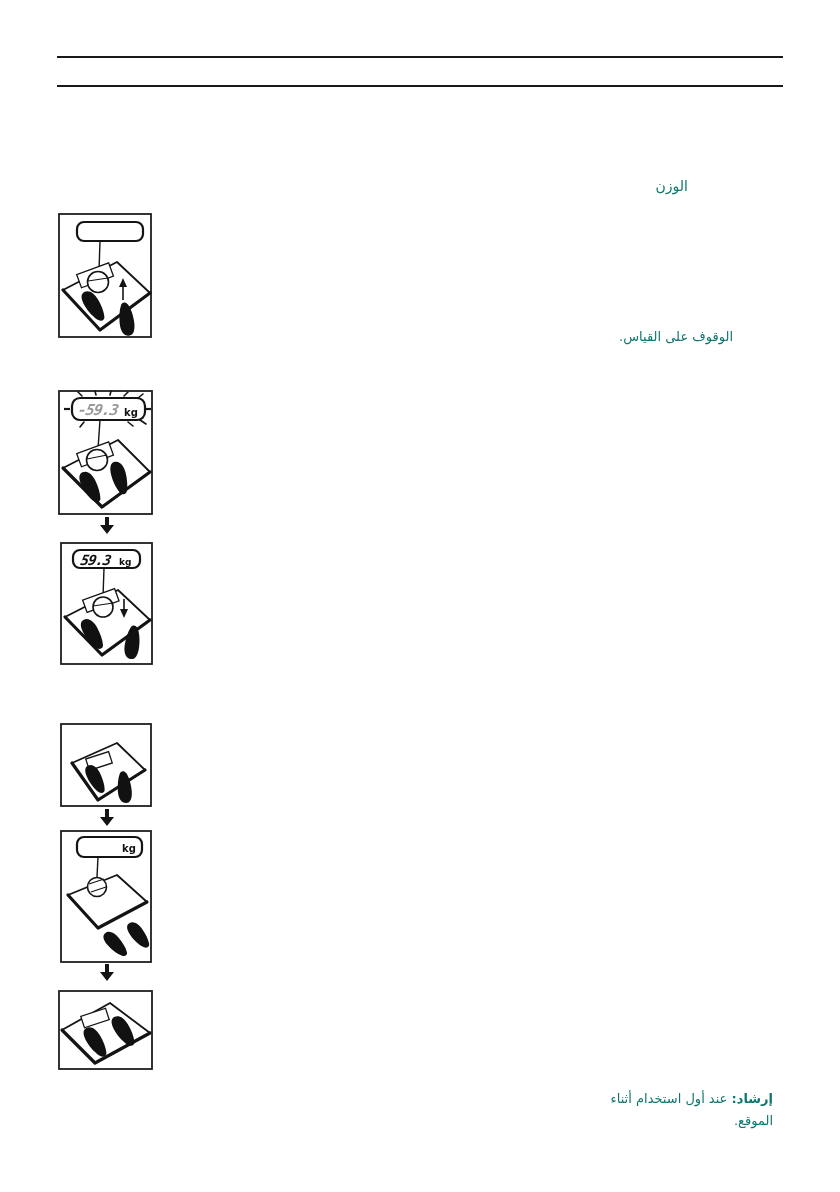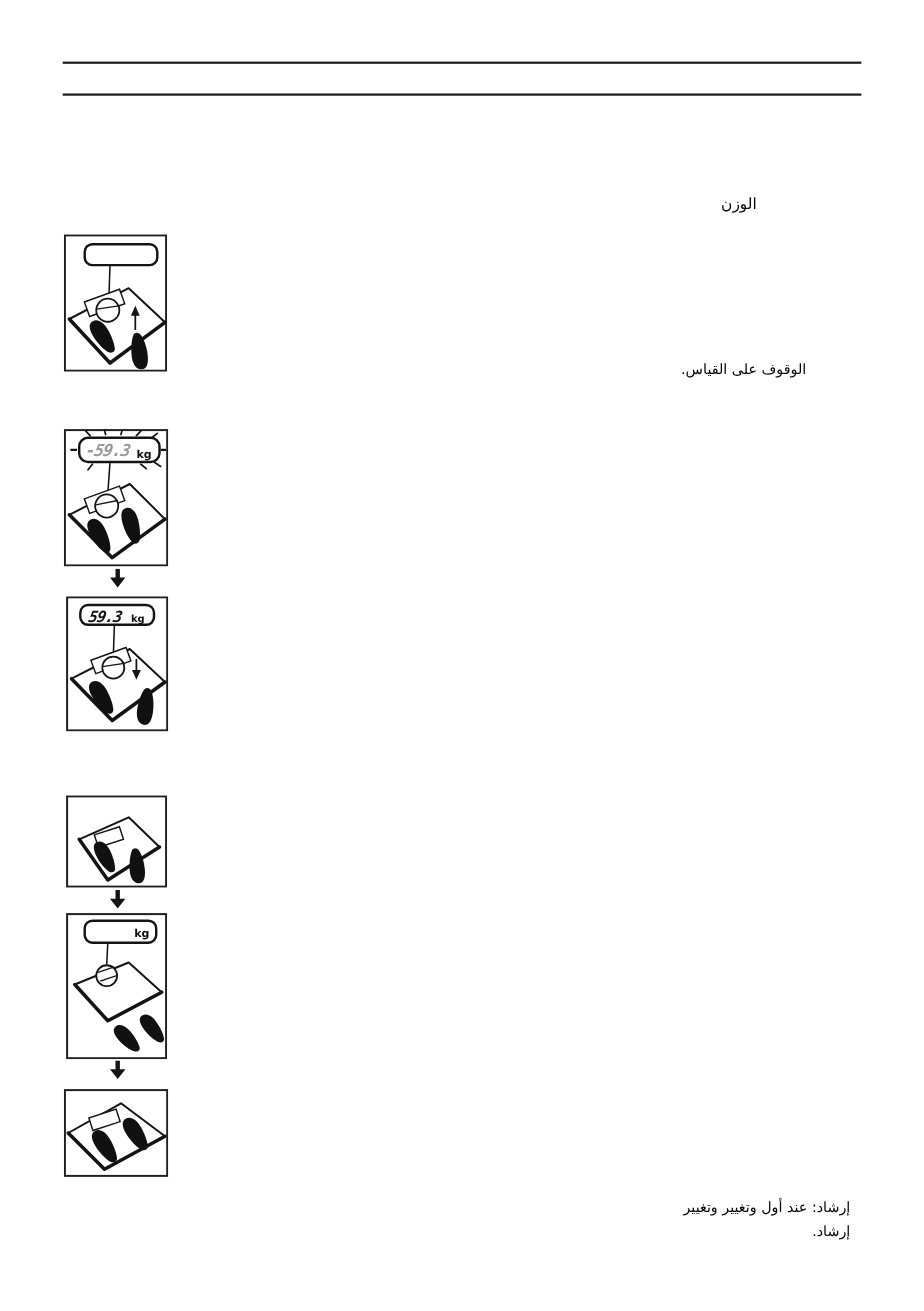--- a/index.html
+++ b/index.html
@@ -2,23 +2,23 @@
 <html lang="ar"><head>
 <meta charset="utf-8">
 <style>
   html,body{margin:0;padding:0;background:#fff;}
   .page{position:relative;width:840px;height:1192px;background:#fff;overflow:hidden;
         font-family:"DejaVu Sans",sans-serif;color:#111;}
   .rule{position:absolute;left:57px;width:726px;height:2px;background:#1a1a1a;}
   .fig{position:absolute;}
   .fig svg{display:block;}
   .arrow{position:absolute;}
-  .txt{position:absolute;direction:rtl;text-align:right;font-size:13px;line-height:21px;color:#000000;}
+  .txt{position:absolute;direction:rtl;text-align:right;font-size:13px;line-height:21px;color:#0f766e;}
   .txt.heading{font-size:14px;}
-  .txt .bold{font-weight:normal;text-align:right;}
+  .txt .bold{font-weight:bold;text-align:right;}
   .frame{fill:#fff;stroke:#1f1f1f;stroke-width:1.8;}
   .bubble{fill:#fff;stroke:#141414;stroke-width:2.2;}
   .stem{stroke:#141414;stroke-width:1.4;fill:none;}
   .scale{fill:#fff;stroke:#141414;stroke-width:1.8;stroke-linejoin:round;}
   .scale-shadow{fill:none;stroke:#141414;stroke-width:3.2;stroke-linejoin:round;stroke-linecap:round;}
   .disp{fill:#fff;stroke:#141414;stroke-width:1.3;}
   .lens{fill:#fff;stroke:#141414;stroke-width:1.6;}
   .lensline{stroke:#141414;stroke-width:1.2;fill:none;}
   .foot{fill:#111;stroke:none;}
   .thinarrow{stroke:#141414;stroke-width:1.6;fill:none;}
@@ -167,17 +167,17 @@
       <path class="foot" d="M0,-17 C5.5,-16.5 7.5,-10 7,-3.5 C6.5,3 5,10 2.5,14.5 C1,17.5 -2.5,17.5 -4.5,14 C-6.5,10 -8,2 -7.5,-5 C-7,-13 -4.5,-17.5 0,-17 Z" transform="translate(66,41) rotate(-35)"></path>
     </svg>
   </div>
 
   <div class="txt heading" style="top:176px;right:152px;" dir="rtl">الوزن</div>
 
   <div class="txt" style="top:326px;right:107px;" dir="rtl">الوقوف على القياس.</div>
 
 
   <div class="txt" style="top:1088px;right:67px;line-height:22px;" dir="rtl">
-    <div><span class="bold">إرشاد:</span><span> عند أول وتغيير وتغيير</span></div>
-    <div>إرشاد.</div>
+    <div><span class="bold">إرشاد:</span><span> عند أول استخدام أثناء</span></div>
+    <div>الموقع.</div>
   </div>
 
 </div>
 
 </body></html>

